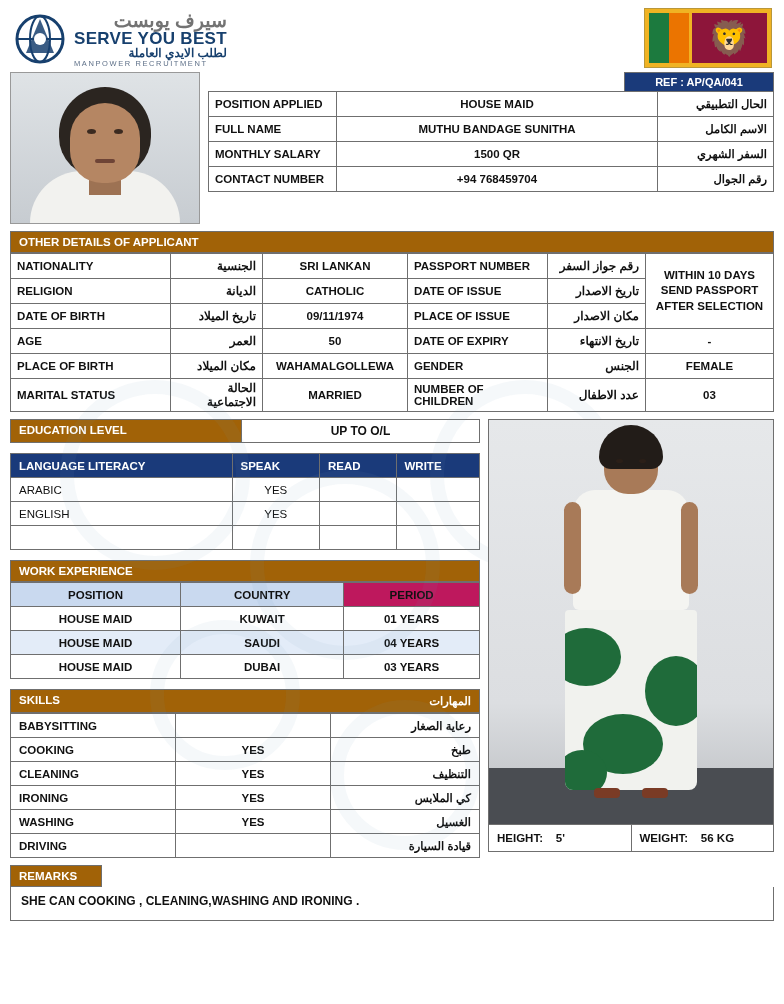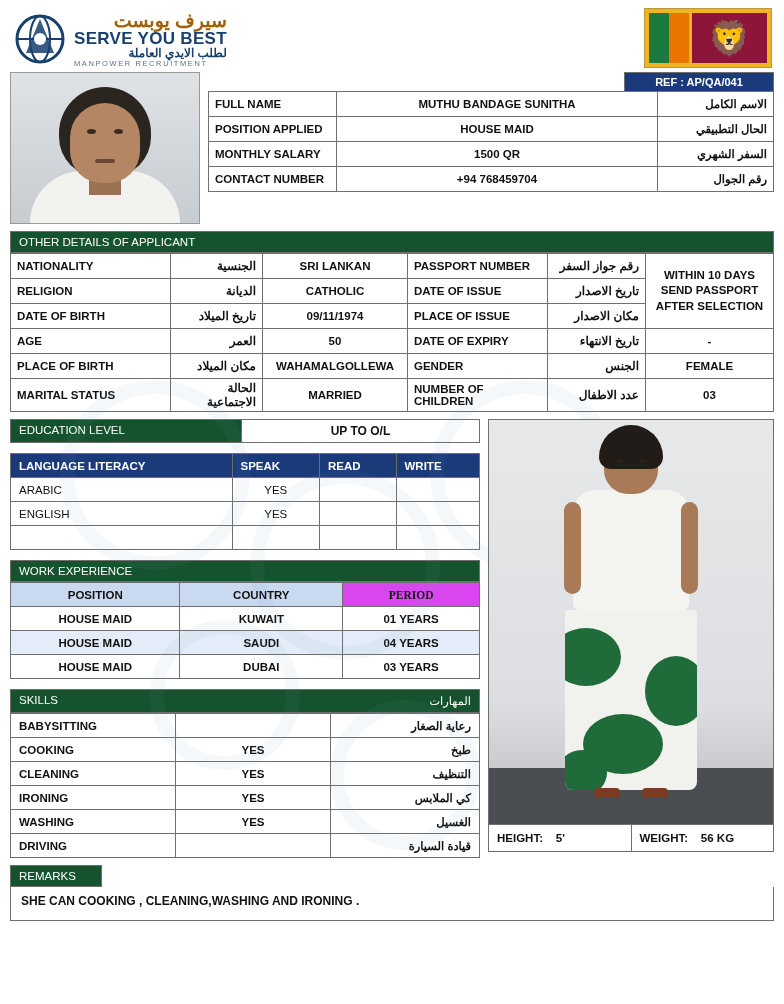--- a/index.html
+++ b/index.html
@@ -37,21 +37,21 @@
     align-items: center;
     padding: 6px 10px 0 14px;
   }
   .logo-wrap { display: flex; align-items: center; gap: 8px; }
   .logo-mark {
     width: 52px; height: 52px; flex: 0 0 52px;
     position: relative;
   }
   .logo-text { line-height: 1.02; }
   .logo-ar {
-    font-size: 19px; font-weight: bold; color: #a16207; letter-spacing: 1px;
+    font-size: 19px; font-weight: bold; color: #737373; letter-spacing: 1px;
     direction: rtl; text-align: right;
   }
   .logo-main {
     font-size: 17px; font-weight: bold; color: #17406e; letter-spacing: .3px;
   }
   .logo-ar2 {
     font-size: 12px; font-weight: bold; color: #17406e; direction: rtl; text-align: right;
   }
   .logo-sub {
     font-size: 7.5px; color: #5e7088; letter-spacing: 1.6px;
@@ -116,21 +116,21 @@
     font-size: 11px; font-weight: bold;
     padding: 3px 8px; min-width: 150px; text-align: center;
   }
   .ident-table td { height: 25px; }
   .lbl-en { width: 128px; font-size: 11.5px; font-weight: 600; }
   .val-c { text-align: center; font-size: 12px; font-weight: bold; }
   .lbl-ar { width: 116px; text-align: right; direction: rtl; font-size: 12px; font-weight: bold; }
 
   
   .bar {
-    background: #14532d; color: #fff; font-weight: normal; font-size: 11.5px;
+    background: #a16207; color: #fff; font-weight: bold; font-size: 11.5px;
     padding: 4px 8px; border: 1px solid #6f6f6f;
   }
   .sect { margin: 7px 10px 0 10px; }
 
   
   .od td { height: 25px; font-size: 11.5px; }
   .od .l1 { width: 160px; font-weight: 600; }
   .od .a1 { width: 92px; text-align: right; direction: rtl; font-weight: bold; font-size: 12px; }
   .od .v1 { width: 145px; text-align: center; font-weight: bold; }
   .od .l2 { width: 140px; font-weight: 600; margin-left: 45px; }
@@ -269,28 +269,28 @@
     <div class="ident">
       <div class="ref-row">
         <div class="ref-box">
           <span>REF :</span>
           <span>AP/QA/041</span>
         </div>
       </div>
       <table class="grid ident-table">
         <tbody>
           <tr>
+            <td class="lbl-en">POSITION APPLIED</td>
+            <td class="val-c">HOUSE MAID</td>
+            <td class="lbl-ar">الحال التطبيقي</td>
+          </tr>
+          <tr>
             <td class="lbl-en">FULL NAME</td>
             <td class="val-c">MUTHU BANDAGE SUNITHA</td>
             <td class="lbl-ar">الاسم الكامل</td>
-          </tr>
-          <tr>
-            <td class="lbl-en">POSITION APPLIED</td>
-            <td class="val-c">HOUSE MAID</td>
-            <td class="lbl-ar">الحال التطبيقي</td>
           </tr>
           <tr>
             <td class="lbl-en">MONTHLY SALARY</td>
             <td class="val-c">1500 QR</td>
             <td class="lbl-ar">السفر الشهري</td>
           </tr>
           <tr>
             <td class="lbl-en">CONTACT NUMBER</td>
             <td class="val-c">+94 768459704</td>
             <td class="lbl-ar">رقم الجوال</td>
@@ -397,21 +397,21 @@
       </table>
 
       <div style="height:10px"></div>
 
       <div class="bar">WORK EXPERIENCE</div>
       <table class="work">
         <thead>
           <tr style="background:#c9d9ef;">
             <th style="background:#c9d9ef;color:#111;">POSITION</th>
             <th style="background:#c9d9ef;color:#111;">COUNTRY</th>
-            <th style="background:#d946ef;color:#111;font-family:Liberation Serif, serif;">PERIOD</th>
+            <th style="background:#be185d;color:#111;">PERIOD</th>
           </tr>
         </thead>
         <tbody>
           <tr>
             <td>HOUSE MAID</td>
             <td>KUWAIT</td>
             <td>01 YEARS</td>
           </tr>
           <tr style="background:#e3ecf8;">
             <td>HOUSE MAID</td>

